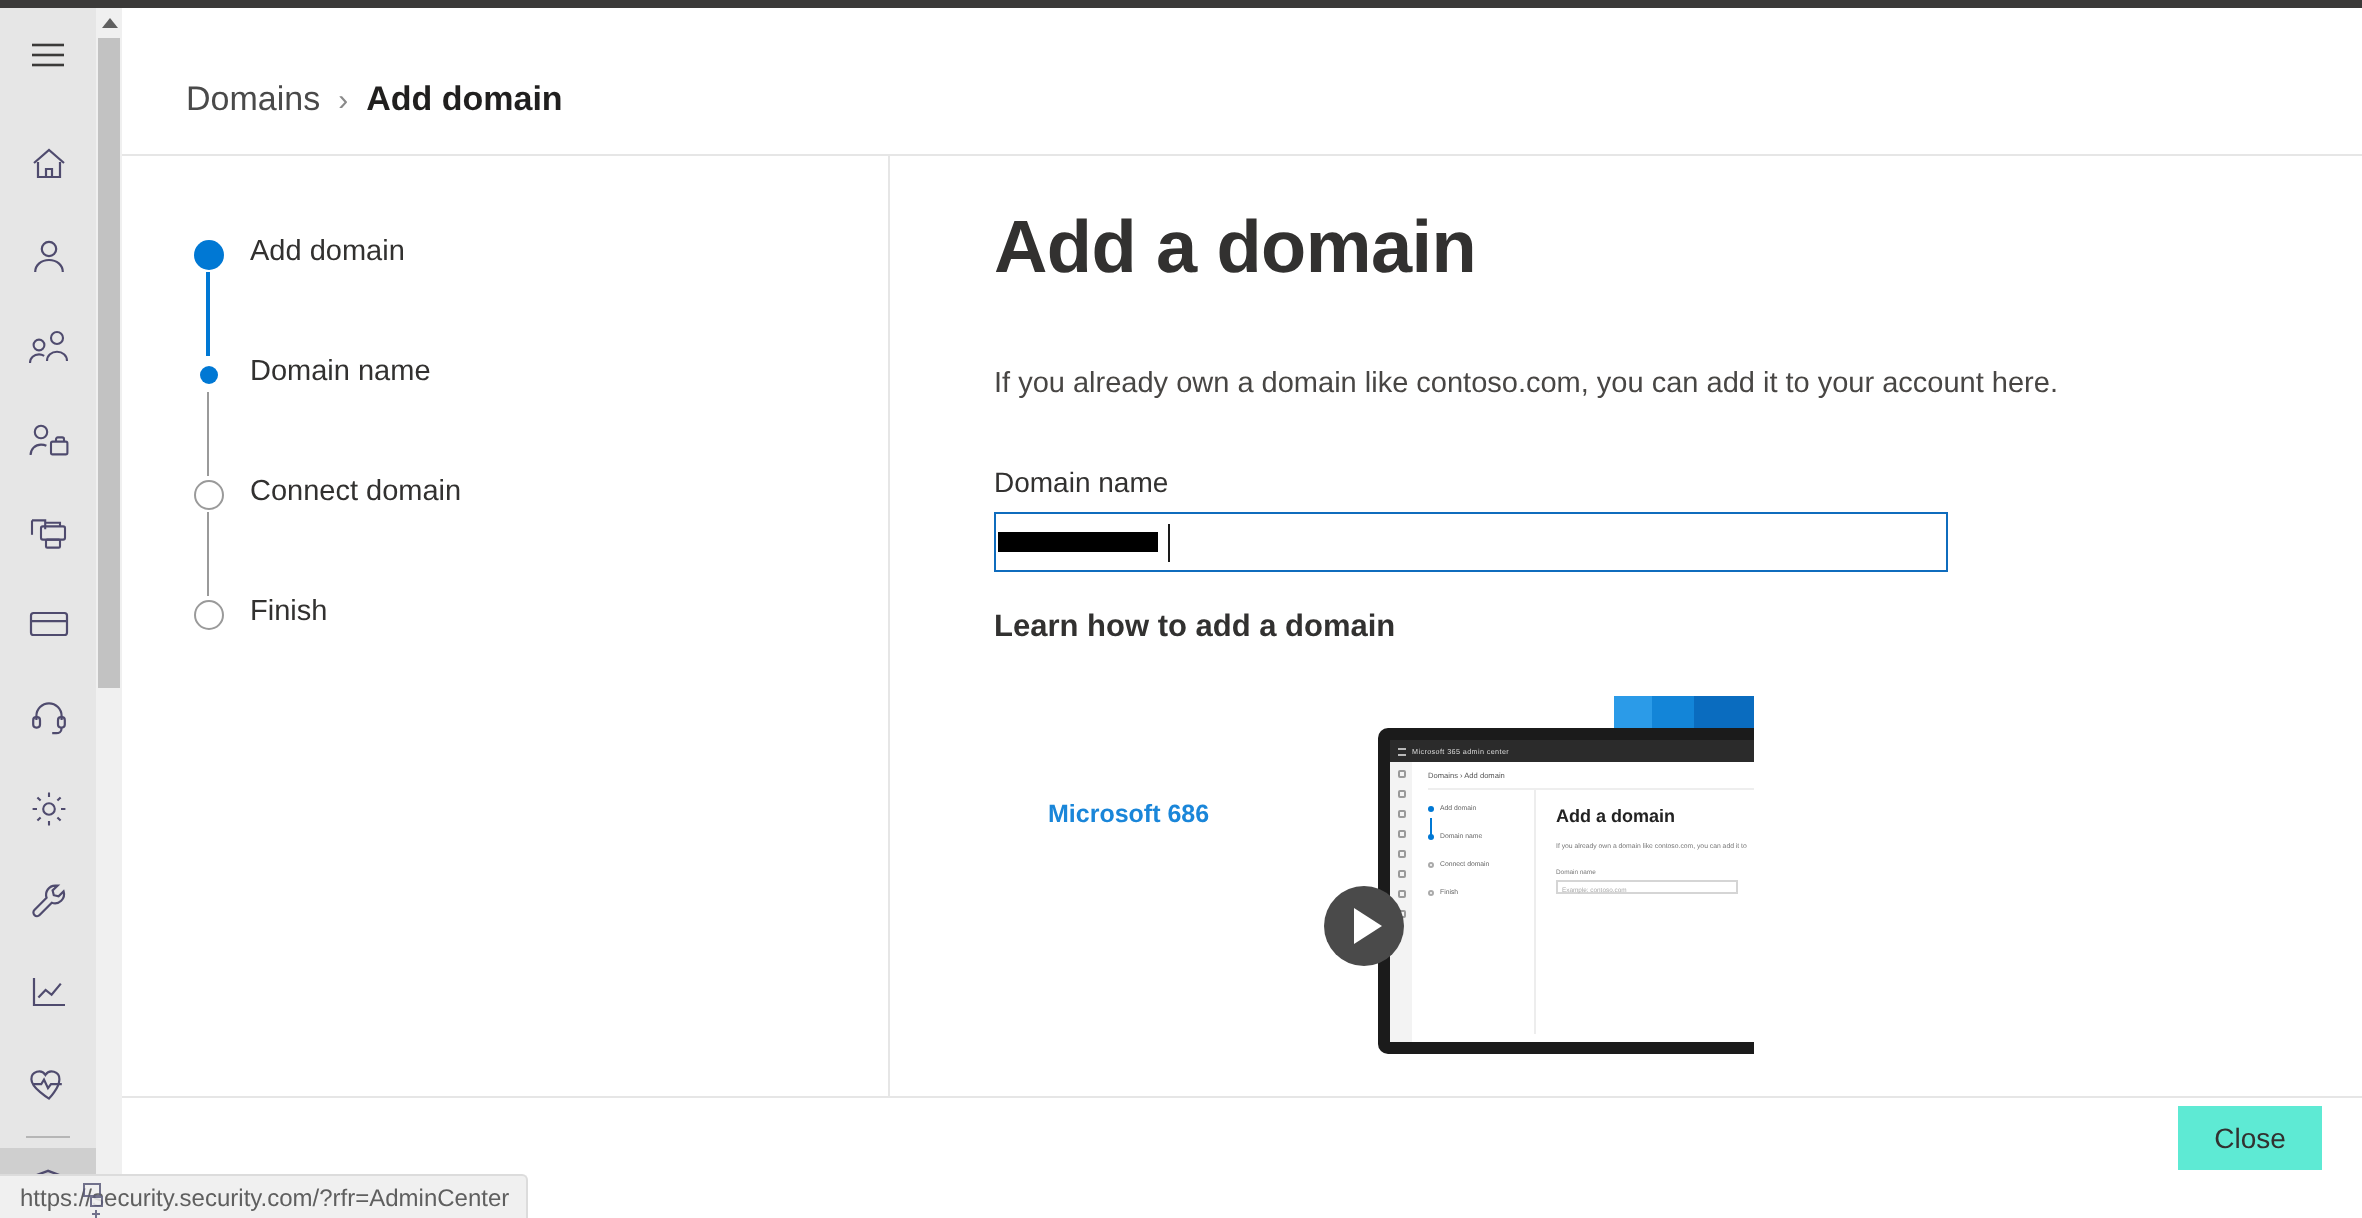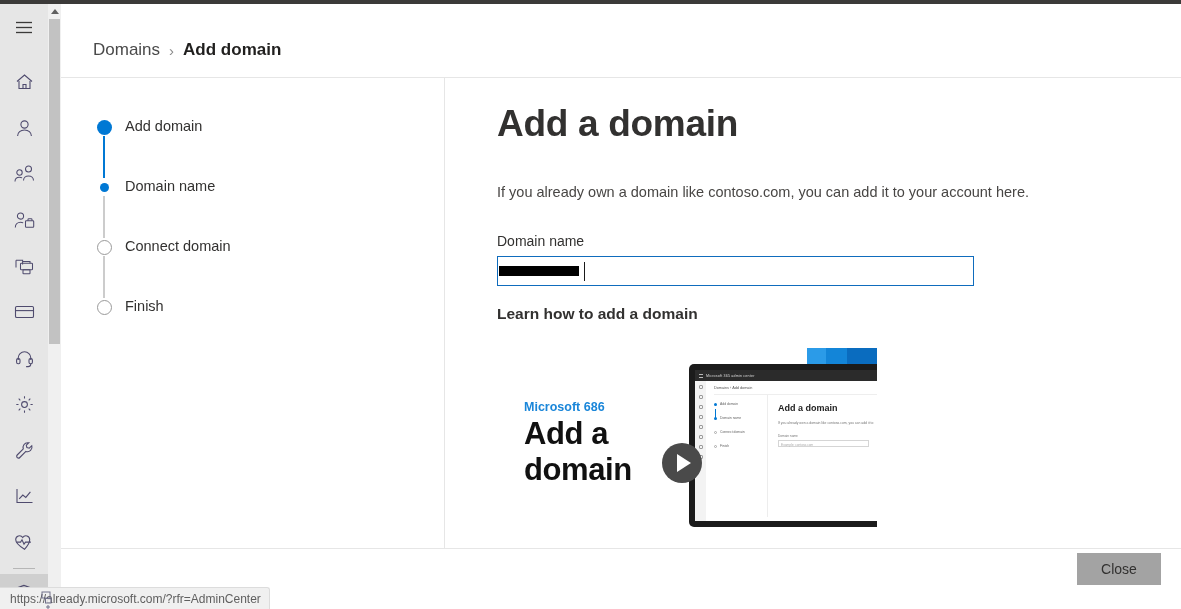--- a/index.html
+++ b/index.html
@@ -294,22 +294,22 @@
     position: absolute; left: 436px; top: 4px;
     width: 142px; height: 32px;
     background: #0f6cbd; color: #ffffff;
     border: none;
     font-family: "Liberation Sans", sans-serif;
     font-size: 14px; font-weight: bold;
     cursor: pointer;
   }
   .btn-secondary {
     position: absolute; right: 20px; top: 4px;
-    width: 84px; height: 32px;
-    background: #a3a3a3; color: #323130;
+    width: 72px; height: 32px;
+    background: #5eead4; color: #323130;
     border: none;
     font-family: "Liberation Sans", sans-serif;
     font-size: 14px;
     cursor: pointer;
   }
 
   
   .statusbar {
     position: absolute; left: 0; bottom: 0;
     height: 22px;
@@ -527,21 +527,20 @@
 
         <div class="video">
 
           <div class="band top">
             <span class="b1"></span>
               <span class="b2"></span>
               <span class="b3"></span>
           </div>
 
           <div class="v-brand">Microsoft 686</div>
-          <div class="v-title">Add a<br>domain</div>
 
           <div class="laptop">
             <div class="lid">
               <div class="screen">
                 <div class="s-topbar">
                   <span class="s-burger"></span>
                   <span class="s-brand">Microsoft 365 admin center</span>
                 </div>
                 <div class="s-body">
                   <div class="s-rail">
@@ -598,21 +597,21 @@
       </div>
     </div>
 
     <div class="footer">
       <button class="btn-secondary">Close</button>
     </div>
 
   </div>
 
   <div class="statusbar">
-    <span class="status-text">https://already.microsoft.com/?rfr=AdminCenter</span>
+    <span class="status-text">https://security.security.com/?rfr=AdminCenter</span>
     <span class="status-icon">
       <svg width="20" height="20" viewBox="0 0 20 20" fill="none" stroke="#5b5b7a" stroke-width="1">
         <rect x="4" y="3" width="8" height="6"></rect>
           <rect x="7.5" y="9.5" width="5.5" height="4.5" fill="#f0f0f0"></rect>
         <path d="M10 16v4M8 18h4"></path>
       </svg>
     </span>
   </div>
 
 </div>

